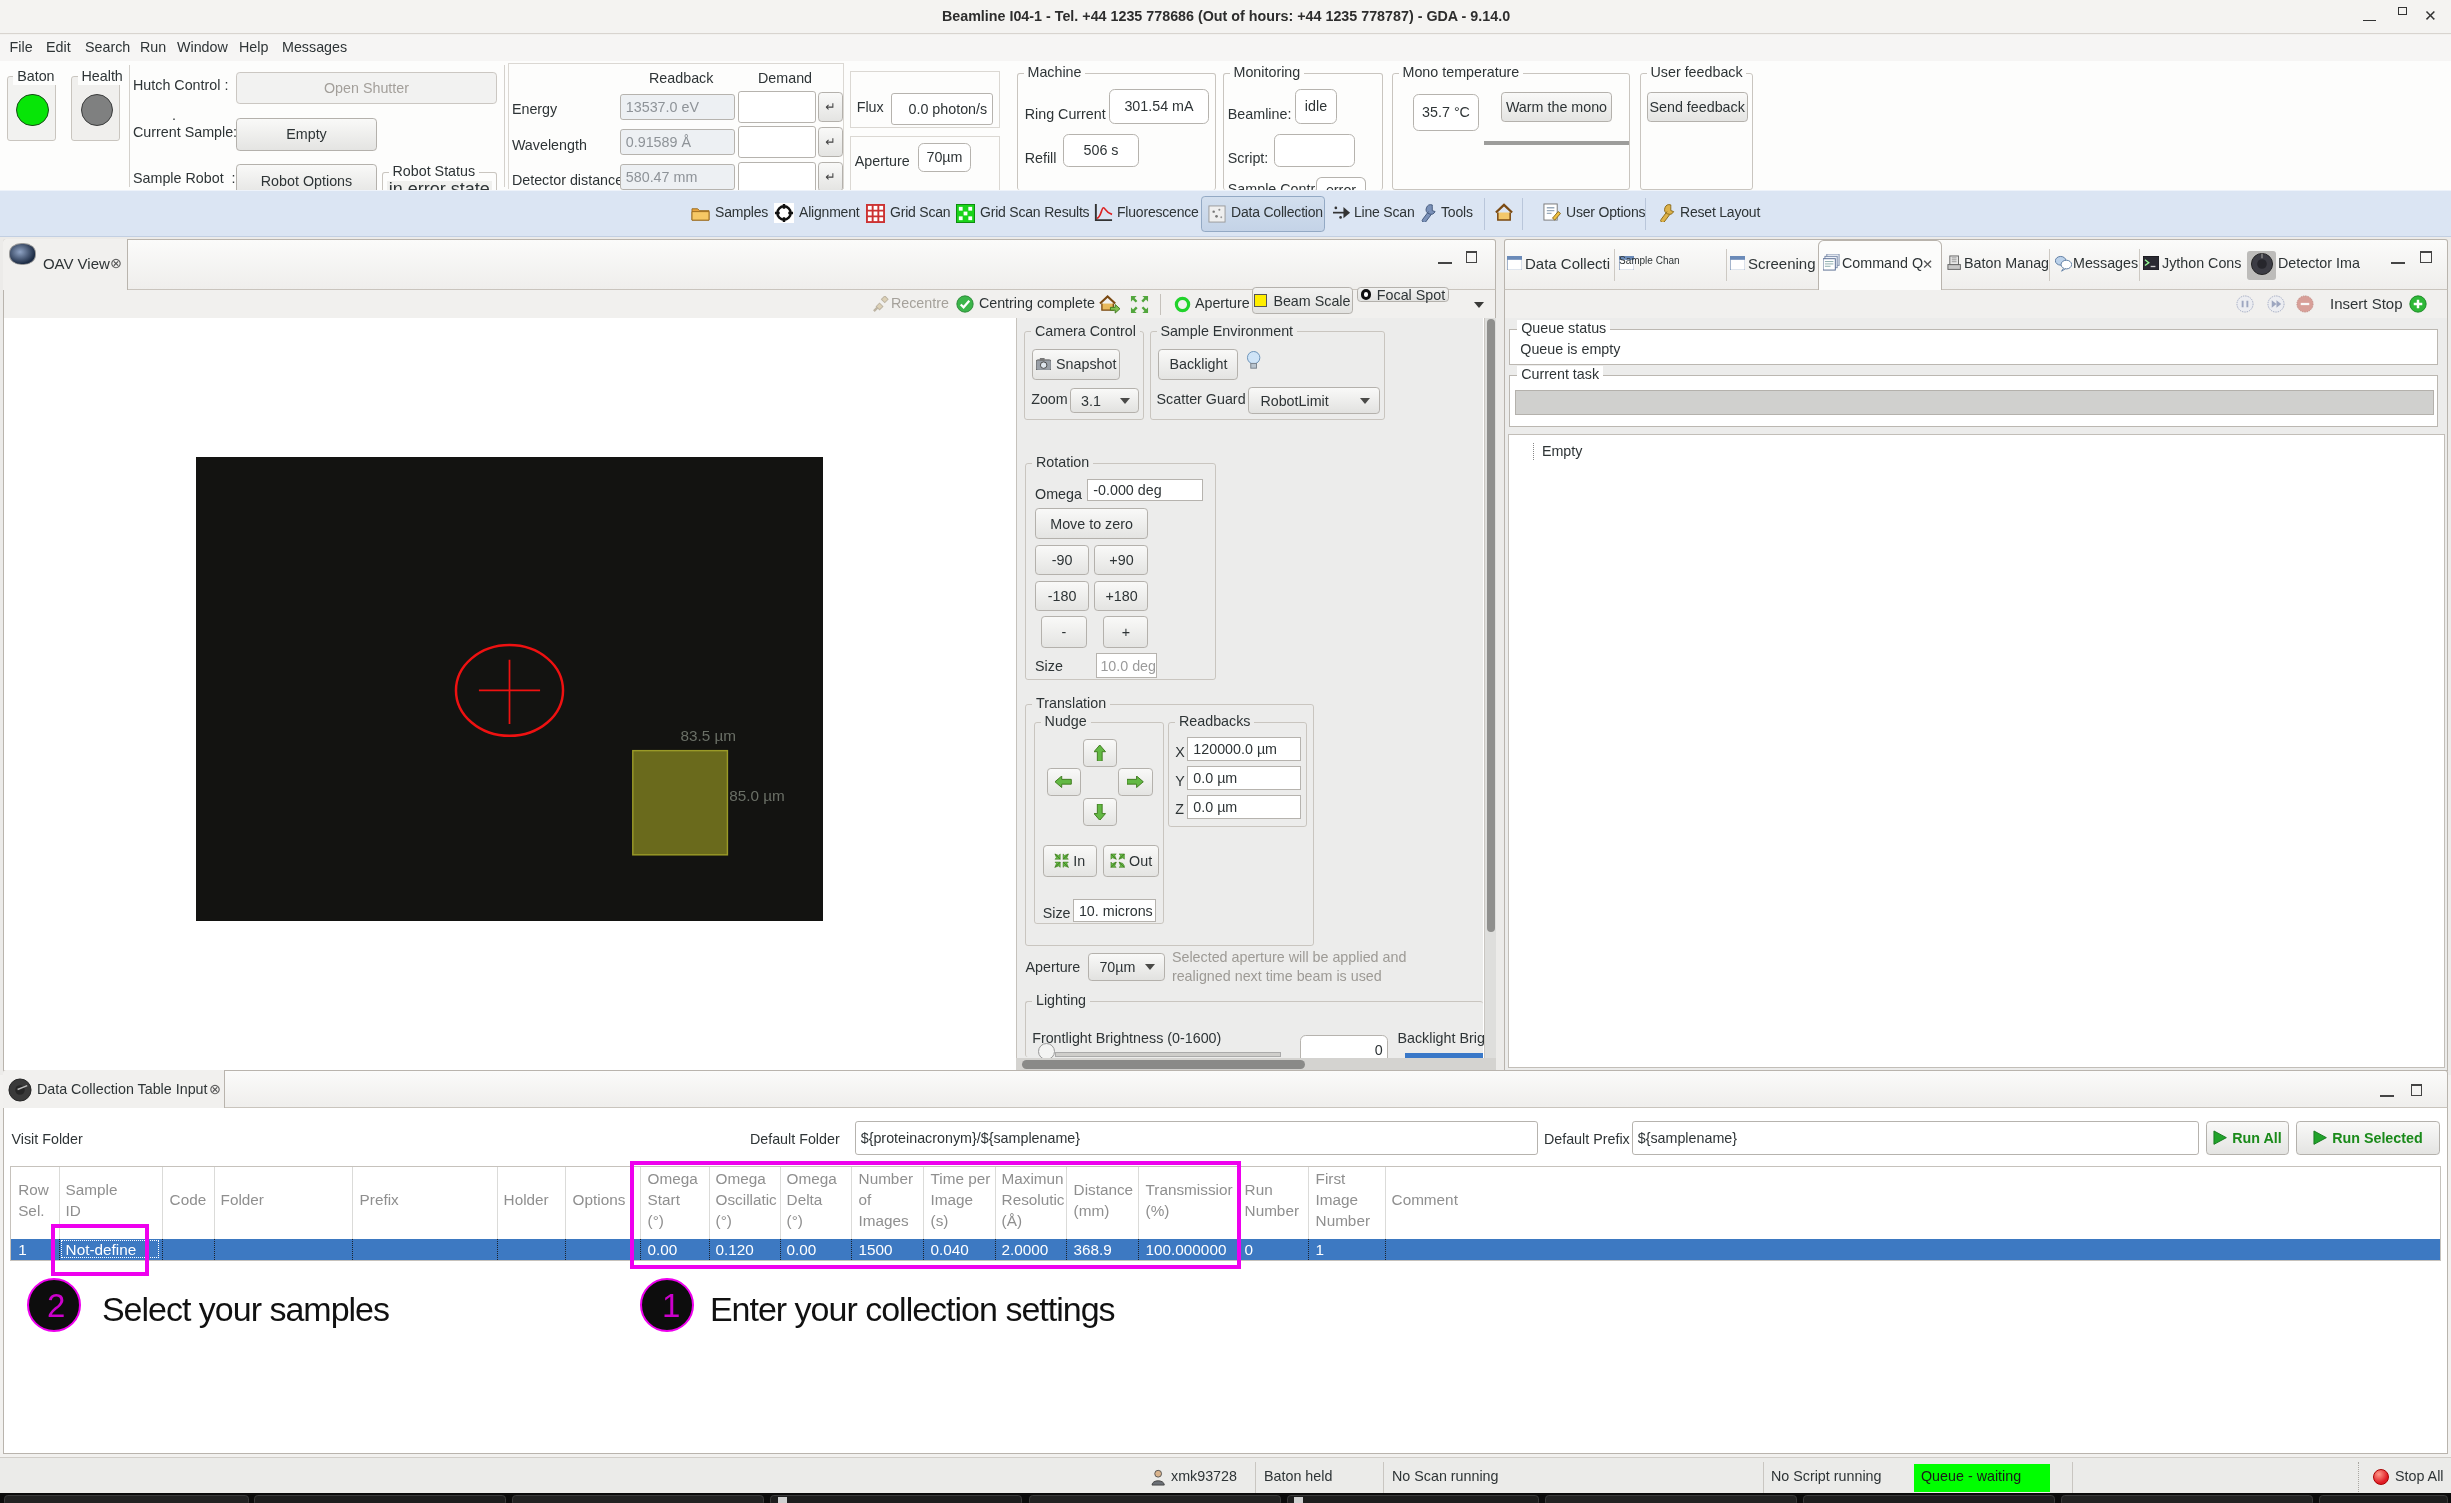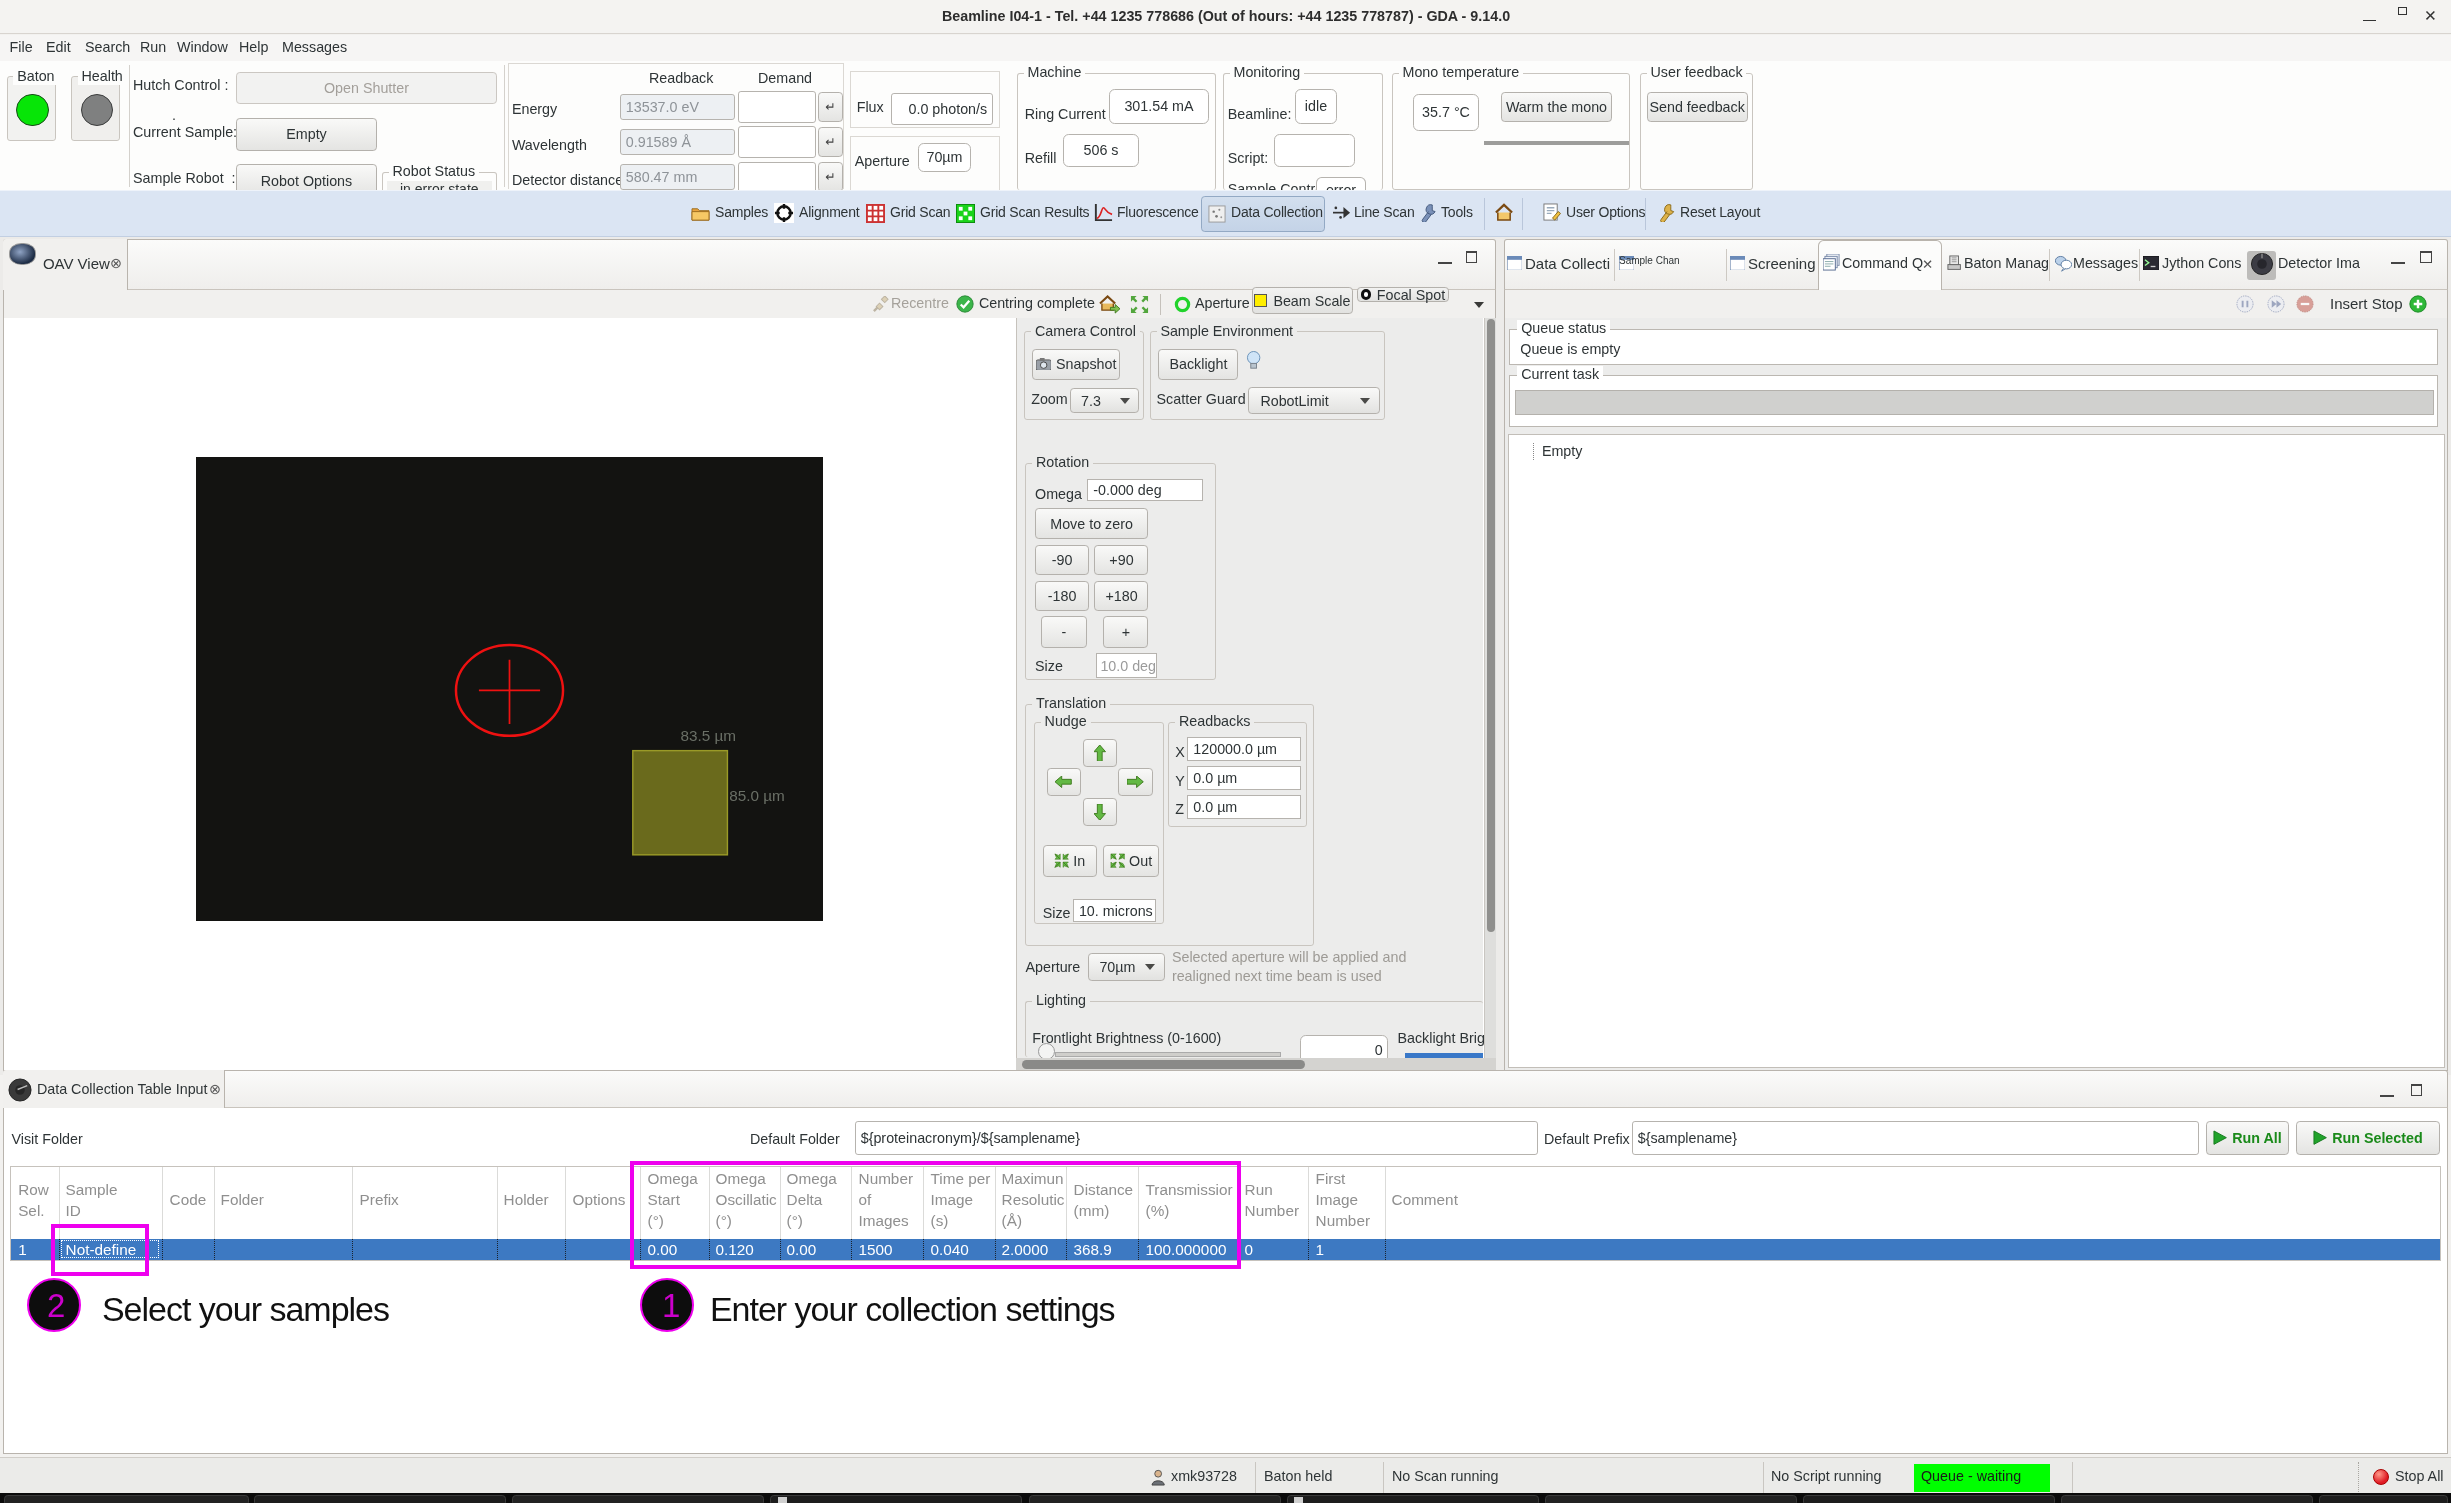--- a/index.html
+++ b/index.html
@@ -56,21 +56,21 @@
 
   <span class="lbl" style="left:133px;top:16.3px;">Hutch Control :</span>
   <div class="btn dis" style="left:236px;top:10.5px;width:261px;height:32px;">Open Shutter</div>
   <span class="lbl" style="left:172px;top:46px;">.</span>
   <span class="lbl" style="left:133px;top:63px;">Current Sample:</span>
   <div class="btn" style="left:236px;top:57px;width:141px;height:32.5px;">Empty</div>
   <span class="lbl" style="left:133px;top:109px;">Sample Robot&nbsp; :</span>
   <div class="btn" style="left:236px;top:103px;width:141px;height:33px;border-radius:3.8px 3.8px 0 0;">Robot Options</div>
   <div class="grp wbg" style="left:382px;top:111px;width:115px;height:24px;border-bottom:none;border-radius:2.9px 2.9px 0 0;">
     <span class="glbl" style="background:#fdfdfc;">Robot Status</span>
-    <div class="abs" style="left:3.8px;top:7.6px;width:105px;background:#f0f0ee;font-size:14px;color:#2e3436;text-align:center;line-height:16.3px;">in error state</div>
+    <div class="abs" style="left:3.8px;top:7.6px;width:105px;background:#f0f0ee;font-size:18px;color:#2e3436;text-align:center;line-height:16.3px;">in error state</div>
   </div>
   <div class="sep" style="left:504px;top:3.8px;height:122px;"></div>
 
   <div class="abs" style="left:508px;top:1.9px;width:336px;height:126px;border:1px solid #dbd8d3;border-bottom:none;">
     <span class="lbl" style="left:140px;top:5.7px;">Readback</span>
     <span class="lbl" style="left:249px;top:5.7px;">Demand</span>
     <span class="lbl" style="left:2.9px;top:37px;">Energy</span>
     <div class="entry ro" style="left:111px;top:30px;width:115px;height:26px;">13537.0 eV</div>
     <div class="entry" style="left:229px;top:27px;width:78px;height:32px;"></div>
     <div class="btn" style="left:309px;top:28px;width:25px;height:30px;font-size:12.4px;color:#444;">↵</div>
@@ -260,21 +260,21 @@
 
     <div class="grp gbg" style="left:7.6px;top:13.4px;width:120px;height:89px;">
       <span class="glbl">Camera Control</span>
       <div class="btn" style="left:6.7px;top:16.3px;width:88px;height:31px;"><svg width="15.3" height="12.4" viewBox="0 0 16 13" style="margin-right:4.8px;">
             <rect x="0" y="2" width="16" height="11" rx="2" fill="#9aa0a8" stroke="#555"></rect>
             <rect x="4" y="0" width="5" height="3" fill="#777"></rect>
             <circle cx="8" cy="7.5" r="3.4" fill="#dfe6ee" stroke="#444"></circle>
           </svg>Snapshot</div>
       <span class="lbl" style="left:5.7px;top:59px;">Zoom</span>
       <div class="combo" style="left:45px;top:56px;width:69px;height:25px;">
-          <span style="margin-left:9.6px;">7.3</span>
+          <span style="margin-left:9.6px;">3.1</span>
           <span class="arr"></span>
         </div>
     </div>
 
     <div class="grp gbg" style="left:133px;top:13.4px;width:235px;height:89px;">
       <span class="glbl">Sample Environment</span>
       <div class="btn" style="left:7.6px;top:16.3px;width:80px;height:31px;">Backlight</div>
       <svg class="abs" style="left:95px;top:19px;" width="15.3" height="21" viewBox="0 0 16 22">
           <circle cx="8" cy="7" r="6.5" fill="#cfe4f7" stroke="#6a92b8"></circle>
           <rect x="5" y="13" width="6" height="5" fill="#b9c4ce" stroke="#78828c"></rect>

